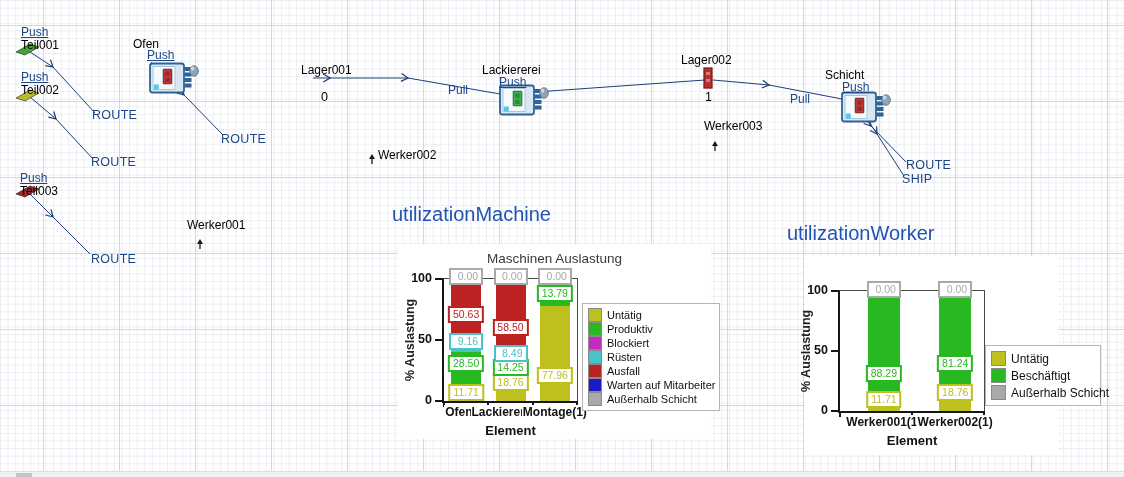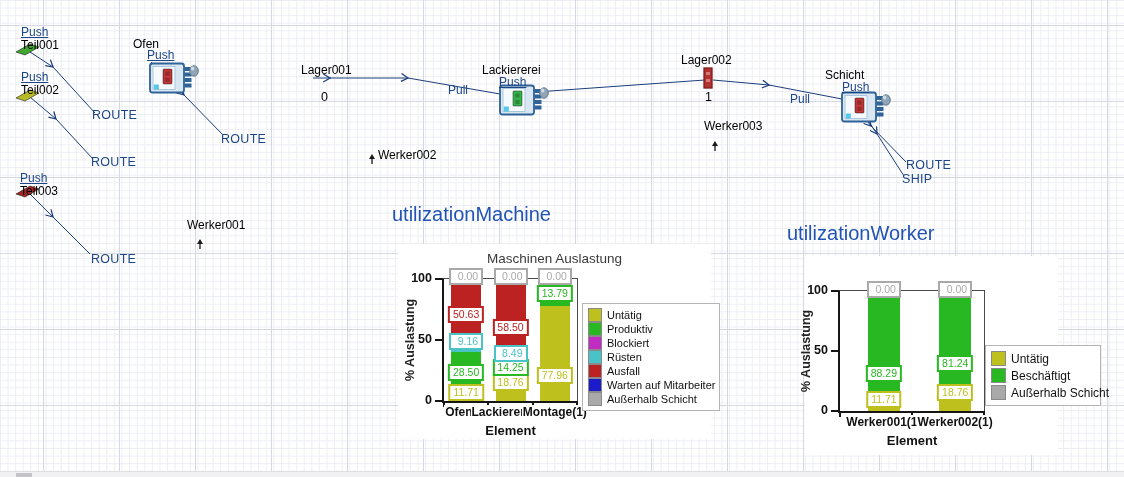--- a/index.html
+++ b/index.html
@@ -207,21 +207,21 @@
           <div class="seg" style="bottom: 50.63px; height: 71.37px; background: rgb(189, 34, 34);"></div>
         </div>
         <div class="cat" style="left: 66.5px; top: 126px;">Lackiererei(1)</div>
         <div class="c-bar" style="left: 95.8289px; width: 30px; height: 122px;">
           <div class="seg" style="bottom: 0px; height: 95.1112px; background: rgb(189, 192, 29);"></div>
           <div class="seg" style="bottom: 95.1112px; height: 16.8238px; background: rgb(40, 184, 34);"></div>
           <div class="seg" style="bottom: 111.935px; height: 10.065px; background: rgb(73, 194, 200);"></div>
         </div>
         <div class="cat" style="left: 110.829px; top: 126px;">Montage(1)</div>
         <div class="vlabel" style="left: 22.1711px; bottom: 0.43px; border-color: rgb(189, 192, 29); color: rgb(189, 192, 29);">11.71</div>
-        <div class="vlabel" style="left: 22.1711px; bottom: 20px; border-color: rgb(40, 184, 34); color: rgb(40, 184, 34); margin-top: 11px;">28.50</div>
+        <div class="vlabel" style="left: 22.1711px; bottom: 29px; border-color: rgb(40, 184, 34); color: rgb(40, 184, 34); margin-top: 11px;">28.50</div>
         <div class="vlabel" style="left: 22.1711px; bottom: 51.06px; border-color: rgb(73, 194, 200); color: rgb(73, 194, 200);">9.16</div>
         <div class="vlabel" style="left: 22.1711px; bottom: 78.51px; border-color: rgb(189, 34, 34); color: rgb(189, 34, 34);">50.63</div>
         <div class="vlabel" style="left: 22.1711px; bottom: 116.33px; border-color: rgb(169, 169, 169); color: rgb(169, 169, 169);">0.00</div>
         <div class="vlabel" style="left: 66.5px; bottom: 10.19px; border-color: rgb(189, 192, 29); color: rgb(189, 192, 29);">18.76</div>
         <div class="vlabel" style="left: 66.5px; bottom: 25.44px; border-color: rgb(40, 184, 34); color: rgb(40, 184, 34);">14.25</div>
         <div class="vlabel" style="left: 66.5px; bottom: 39.47px; border-color: rgb(73, 194, 200); color: rgb(73, 194, 200);">8.49</div>
         <div class="vlabel" style="left: 66.5px; bottom: 65.456px; border-color: rgb(189, 34, 34); color: rgb(189, 34, 34);">58.50</div>
         <div class="vlabel" style="left: 66.5px; bottom: 116.33px; border-color: rgb(169, 169, 169); color: rgb(169, 169, 169);">0.00</div>
         <div class="vlabel" style="left: 110.829px; bottom: 17.51px; border-color: rgb(189, 192, 29); color: rgb(189, 192, 29);">77.96</div>
         <div class="vlabel" style="left: 110.829px; bottom: 106.57px; border-color: rgb(73, 194, 200); color: rgb(73, 194, 200); height: 11px;"></div>

